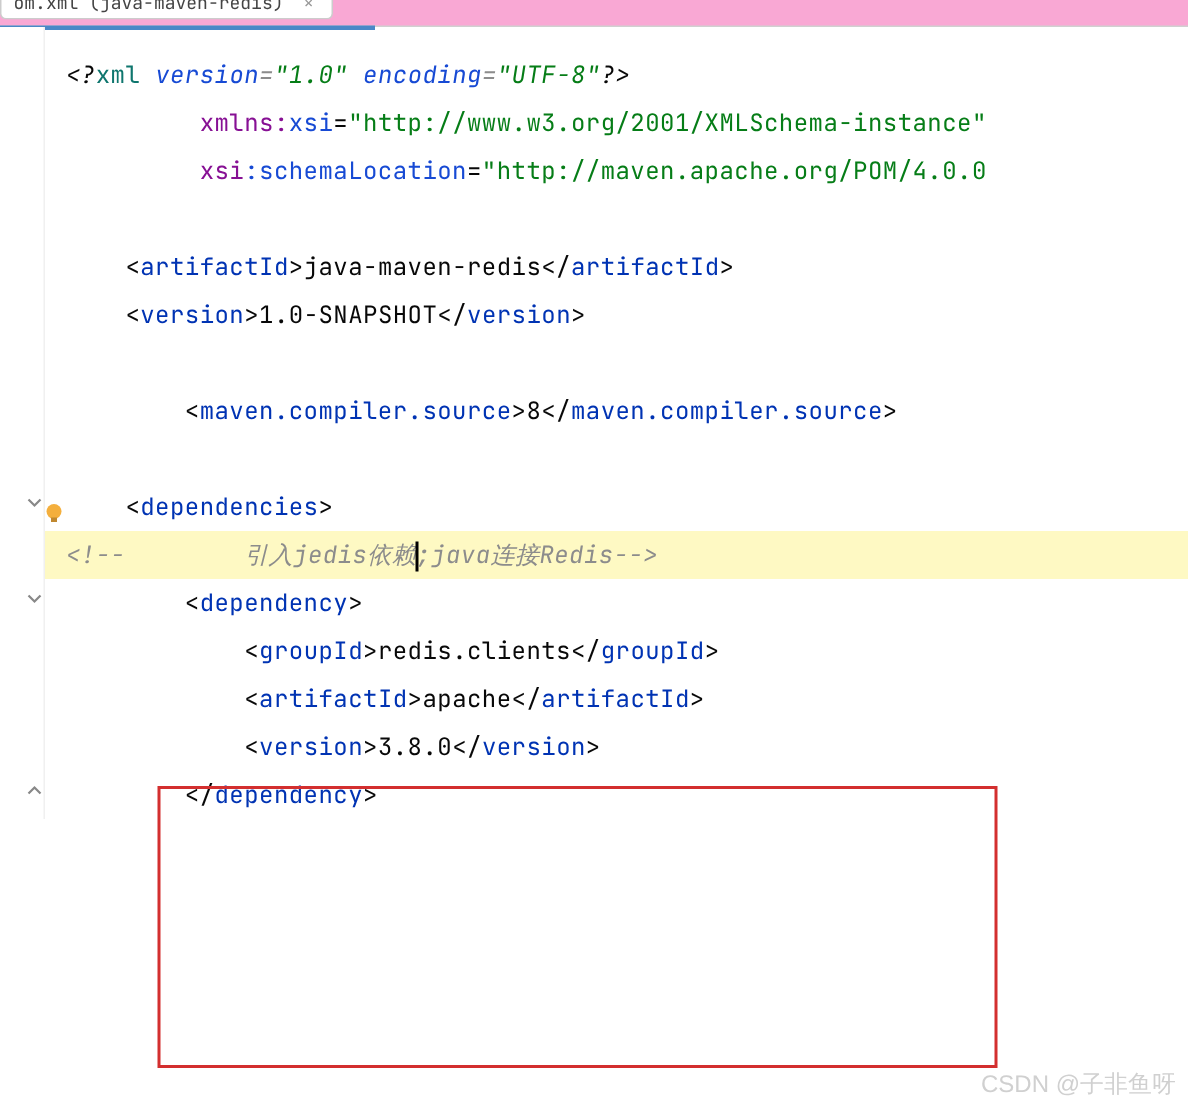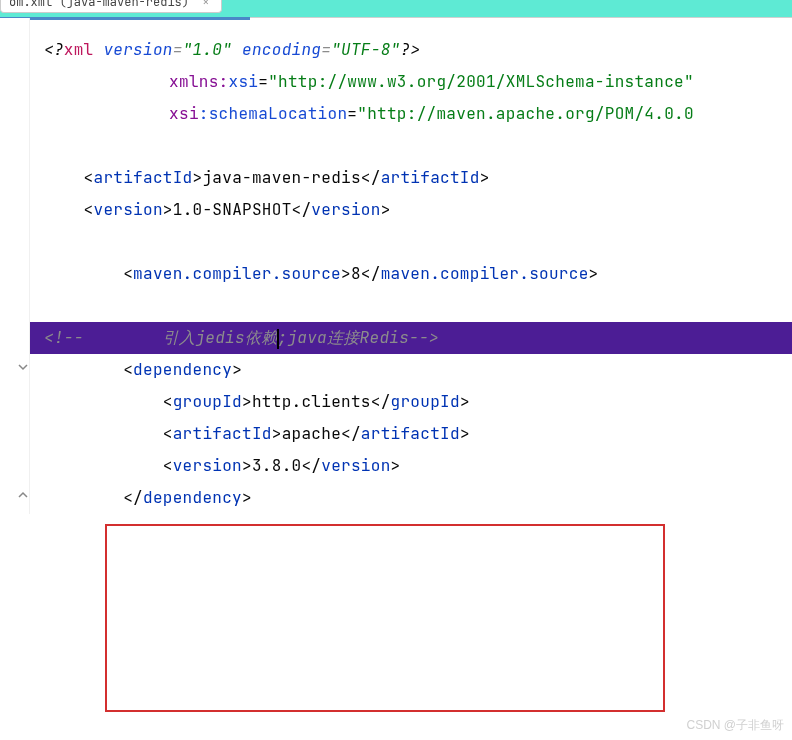--- a/index.html
+++ b/index.html
@@ -7,21 +7,21 @@
       font-family: "JetBrains Mono", "Consolas", monospace;
       font-size: 15px;
       background: #ffffff;
       width: 792px;
       height: 740px;
       overflow: hidden;
       position: relative;
     }
     .tab-bar {
       height: 18px;
-      background: #5eead4;
+      background: #f9a8d4;
       border-bottom: 1px solid #d0d0d0;
       position: relative;
     }
     .tab {
       position: absolute;
       left: 0;
       top: -6px;
       background: #fff;
       border: 1px solid #ccc;
       border-top: none;
@@ -73,28 +73,28 @@
     }
     .fold-icon svg { display: block; }
     .bulb {
       position: absolute;
       left: 48px;
       width: 18px;
       height: 18px;
     }
     .tag { color: #0033b3; }
     .attr { color: #174ad4; }
-    .ns { color: #871094; margin-left: 36px; }
+    .ns { color: #871094; }
     .val { color: #067d17; }
     .txt { color: #080808; }
     .comment { color: #8c8c8c; font-style: italic; }
     .pi { color: #8c8c8c; font-style: italic; }
-    .pi .tag { color: #be185d; font-style: normal; }
+    .pi .tag { color: #0f766e; font-style: normal; }
     .highlight-line {
-      background: #4c1d95;
+      background: #fef9c3;
     }
     .caret {
       display: inline-block;
       width: 2px;
       height: 20px;
       background: #000;
       vertical-align: middle;
       margin: 0 -1px;
     }
     .red-box {
@@ -104,21 +104,21 @@
       top: 524px;
       width: 560px;
       height: 188px;
       pointer-events: none;
     }
     .watermark {
       position: absolute;
       right: 8px;
       bottom: 6px;
       color: #d0d0d0;
-      font-size: 12px;
+      font-size: 16px;
       font-family: sans-serif;
     }
   </style>
 </head>
 <body>
 
 <div class="tab-bar">
   <div class="tab">
     <span>om.xml (java-maven-redis)</span>
     <span style="margin-left:6px;color:#999;">×</span>
@@ -147,28 +147,34 @@
 
     <div class="line"> </div>
 
 
     <div class="line">        <span class="txt">&lt;</span><span class="tag">maven.compiler.source</span><span class="txt">&gt;</span><span class="txt">8</span><span class="txt">&lt;/</span><span class="tag">maven.compiler.source</span><span class="txt">&gt;</span></div>
 
 
 
     <div class="line"> </div>
 
+    <div class="line" style="position:relative;"><span class="bulb" style="left:-2px;top:7px;"><svg width="16" height="16">
+            <circle cx="8" cy="7" r="5" fill="#f4af3d"></circle>
+            <rect x="6" y="11" width="4" height="3" fill="#c08830"></rect>
+          </svg></span><span class="fold-icon"><svg width="10" height="10">
+            <path d="M1 3 L5 7 L9 3" stroke="#888" fill="none" stroke-width="1.5"></path>
+          </svg></span>    <span class="txt">&lt;</span><span class="tag">dependencies</span><span class="txt">&gt;</span></div>
 
     <div class="line highlight-line"><span class="comment"><span>&lt;!--</span>        <span>引入jedis依赖</span></span><span class="caret"></span><span class="comment">;java连接Redis--&gt;</span></div>
 
     <div class="line"><span class="fold-icon"><svg width="10" height="10">
             <path d="M1 3 L5 7 L9 3" stroke="#888" fill="none" stroke-width="1.5"></path>
           </svg></span>        <span class="txt">&lt;</span><span class="tag">dependency</span><span class="txt">&gt;</span></div>
 
-    <div class="line">            <span class="txt">&lt;</span><span class="tag">groupId</span><span class="txt">&gt;</span><span class="txt">http.clients</span><span class="txt">&lt;/</span><span class="tag">groupId</span><span class="txt">&gt;</span></div>
+    <div class="line">            <span class="txt">&lt;</span><span class="tag">groupId</span><span class="txt">&gt;</span><span class="txt">redis.clients</span><span class="txt">&lt;/</span><span class="tag">groupId</span><span class="txt">&gt;</span></div>
 
     <div class="line">            <span class="txt">&lt;</span><span class="tag">artifactId</span><span class="txt">&gt;</span><span class="txt">apache</span><span class="txt">&lt;/</span><span class="tag">artifactId</span><span class="txt">&gt;</span></div>
 
     <div class="line">            <span class="txt">&lt;</span><span class="tag">version</span><span class="txt">&gt;</span><span class="txt">3.8.0</span><span class="txt">&lt;/</span><span class="tag">version</span><span class="txt">&gt;</span></div>
 
     <div class="line"><span class="fold-icon"><svg width="10" height="10">
             <path d="M1 7 L5 3 L9 7" stroke="#888" fill="none" stroke-width="1.5"></path>
           </svg></span>        <span class="txt">&lt;/</span><span class="tag">dependency</span><span class="txt">&gt;</span></div>
 
   </div>

